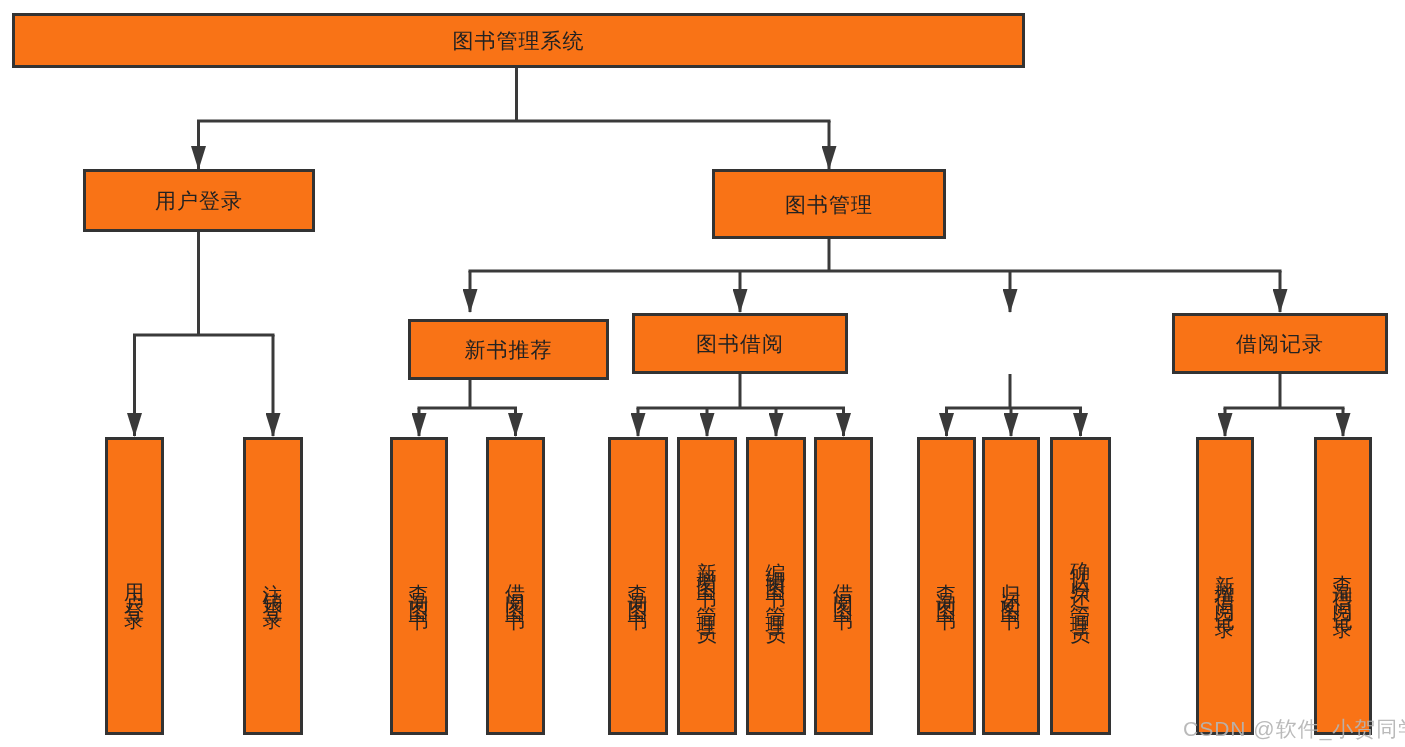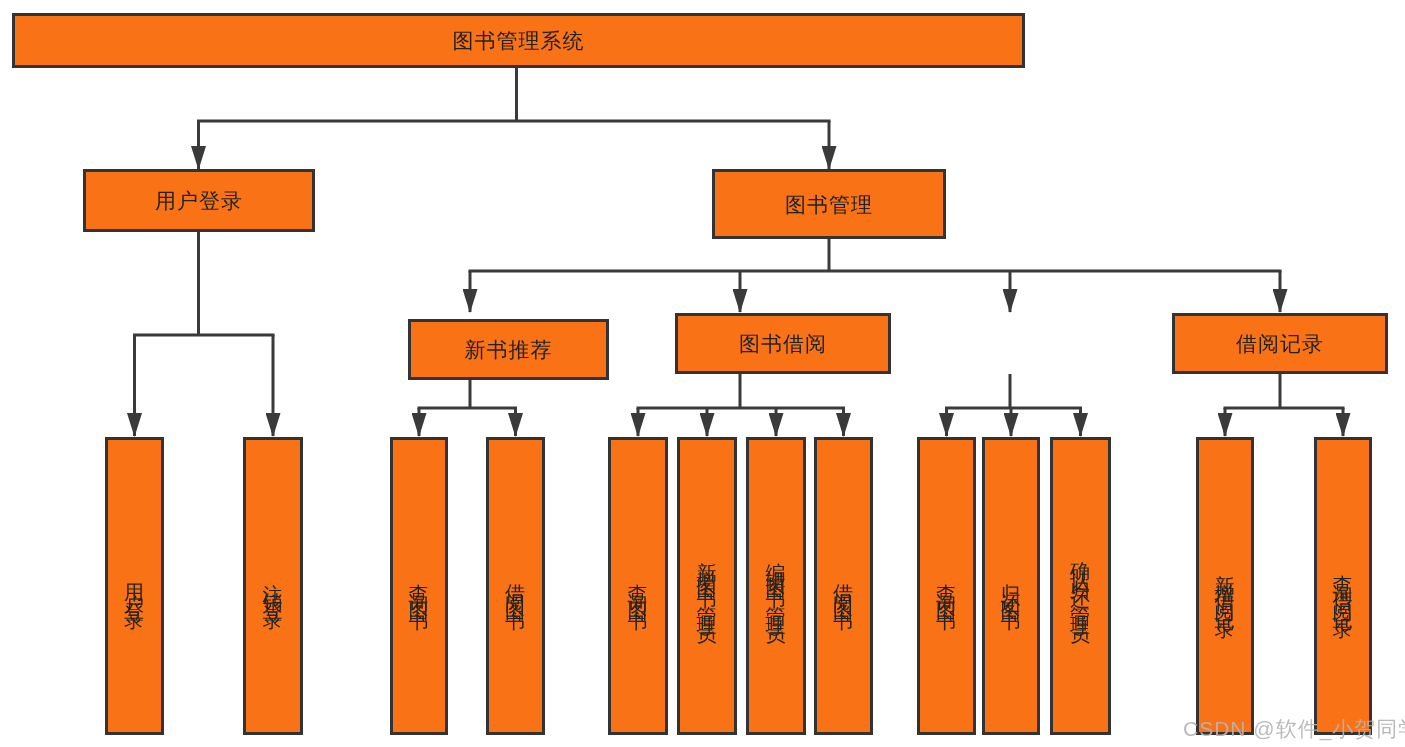--- a/index.html
+++ b/index.html
@@ -104,21 +104,21 @@
       <line x1="1343" y1="408" x2="1343" y2="436" marker-end="url(#arrow)"></line>
     </g>
   </svg>
 
   <div class="node" style="left:12px; top:13px; width:1013px; height:55px;">图书管理系统</div>
 
   <div class="node" style="left:83px; top:169px; width:232px; height:63px;">用户登录</div>
   <div class="node" style="left:712px; top:169px; width:234px; height:70px;">图书管理</div>
 
   <div class="node" style="left:361px; top:319px; width:201px; height:61px;margin-left:47px;">新书推荐</div>
-  <div class="node" style="left:632px; top:313px; width:216px; height:61px;margin-left:43px;">图书借阅</div>
+  <div class="node" style="left:632px; top:313px; width:216px; height:61px;">图书借阅</div>
   <div class="node" style="left:1172px; top:313px; width:216px; height:61px;">借阅记录</div>
 
   <div class="node vert" style="left:105px; top:437px; width:59px; height:298px;">用户登录</div>
   <div class="node vert" style="left:243px; top:437px; width:60px; height:298px;">注销登录</div>
 
   <div class="node vert" style="left:390px; top:437px; width:58px; height:298px;">查询图书</div>
   <div class="node vert" style="left:486px; top:437px; width:59px; height:298px;">借阅图书</div>
 
   <div class="node vert" style="left:608px; top:437px; width:60px; height:298px;">查询图书</div>
   <div class="node vert" style="left:677px; top:437px; width:60px; height:298px;">新增图书（管理员）</div>

